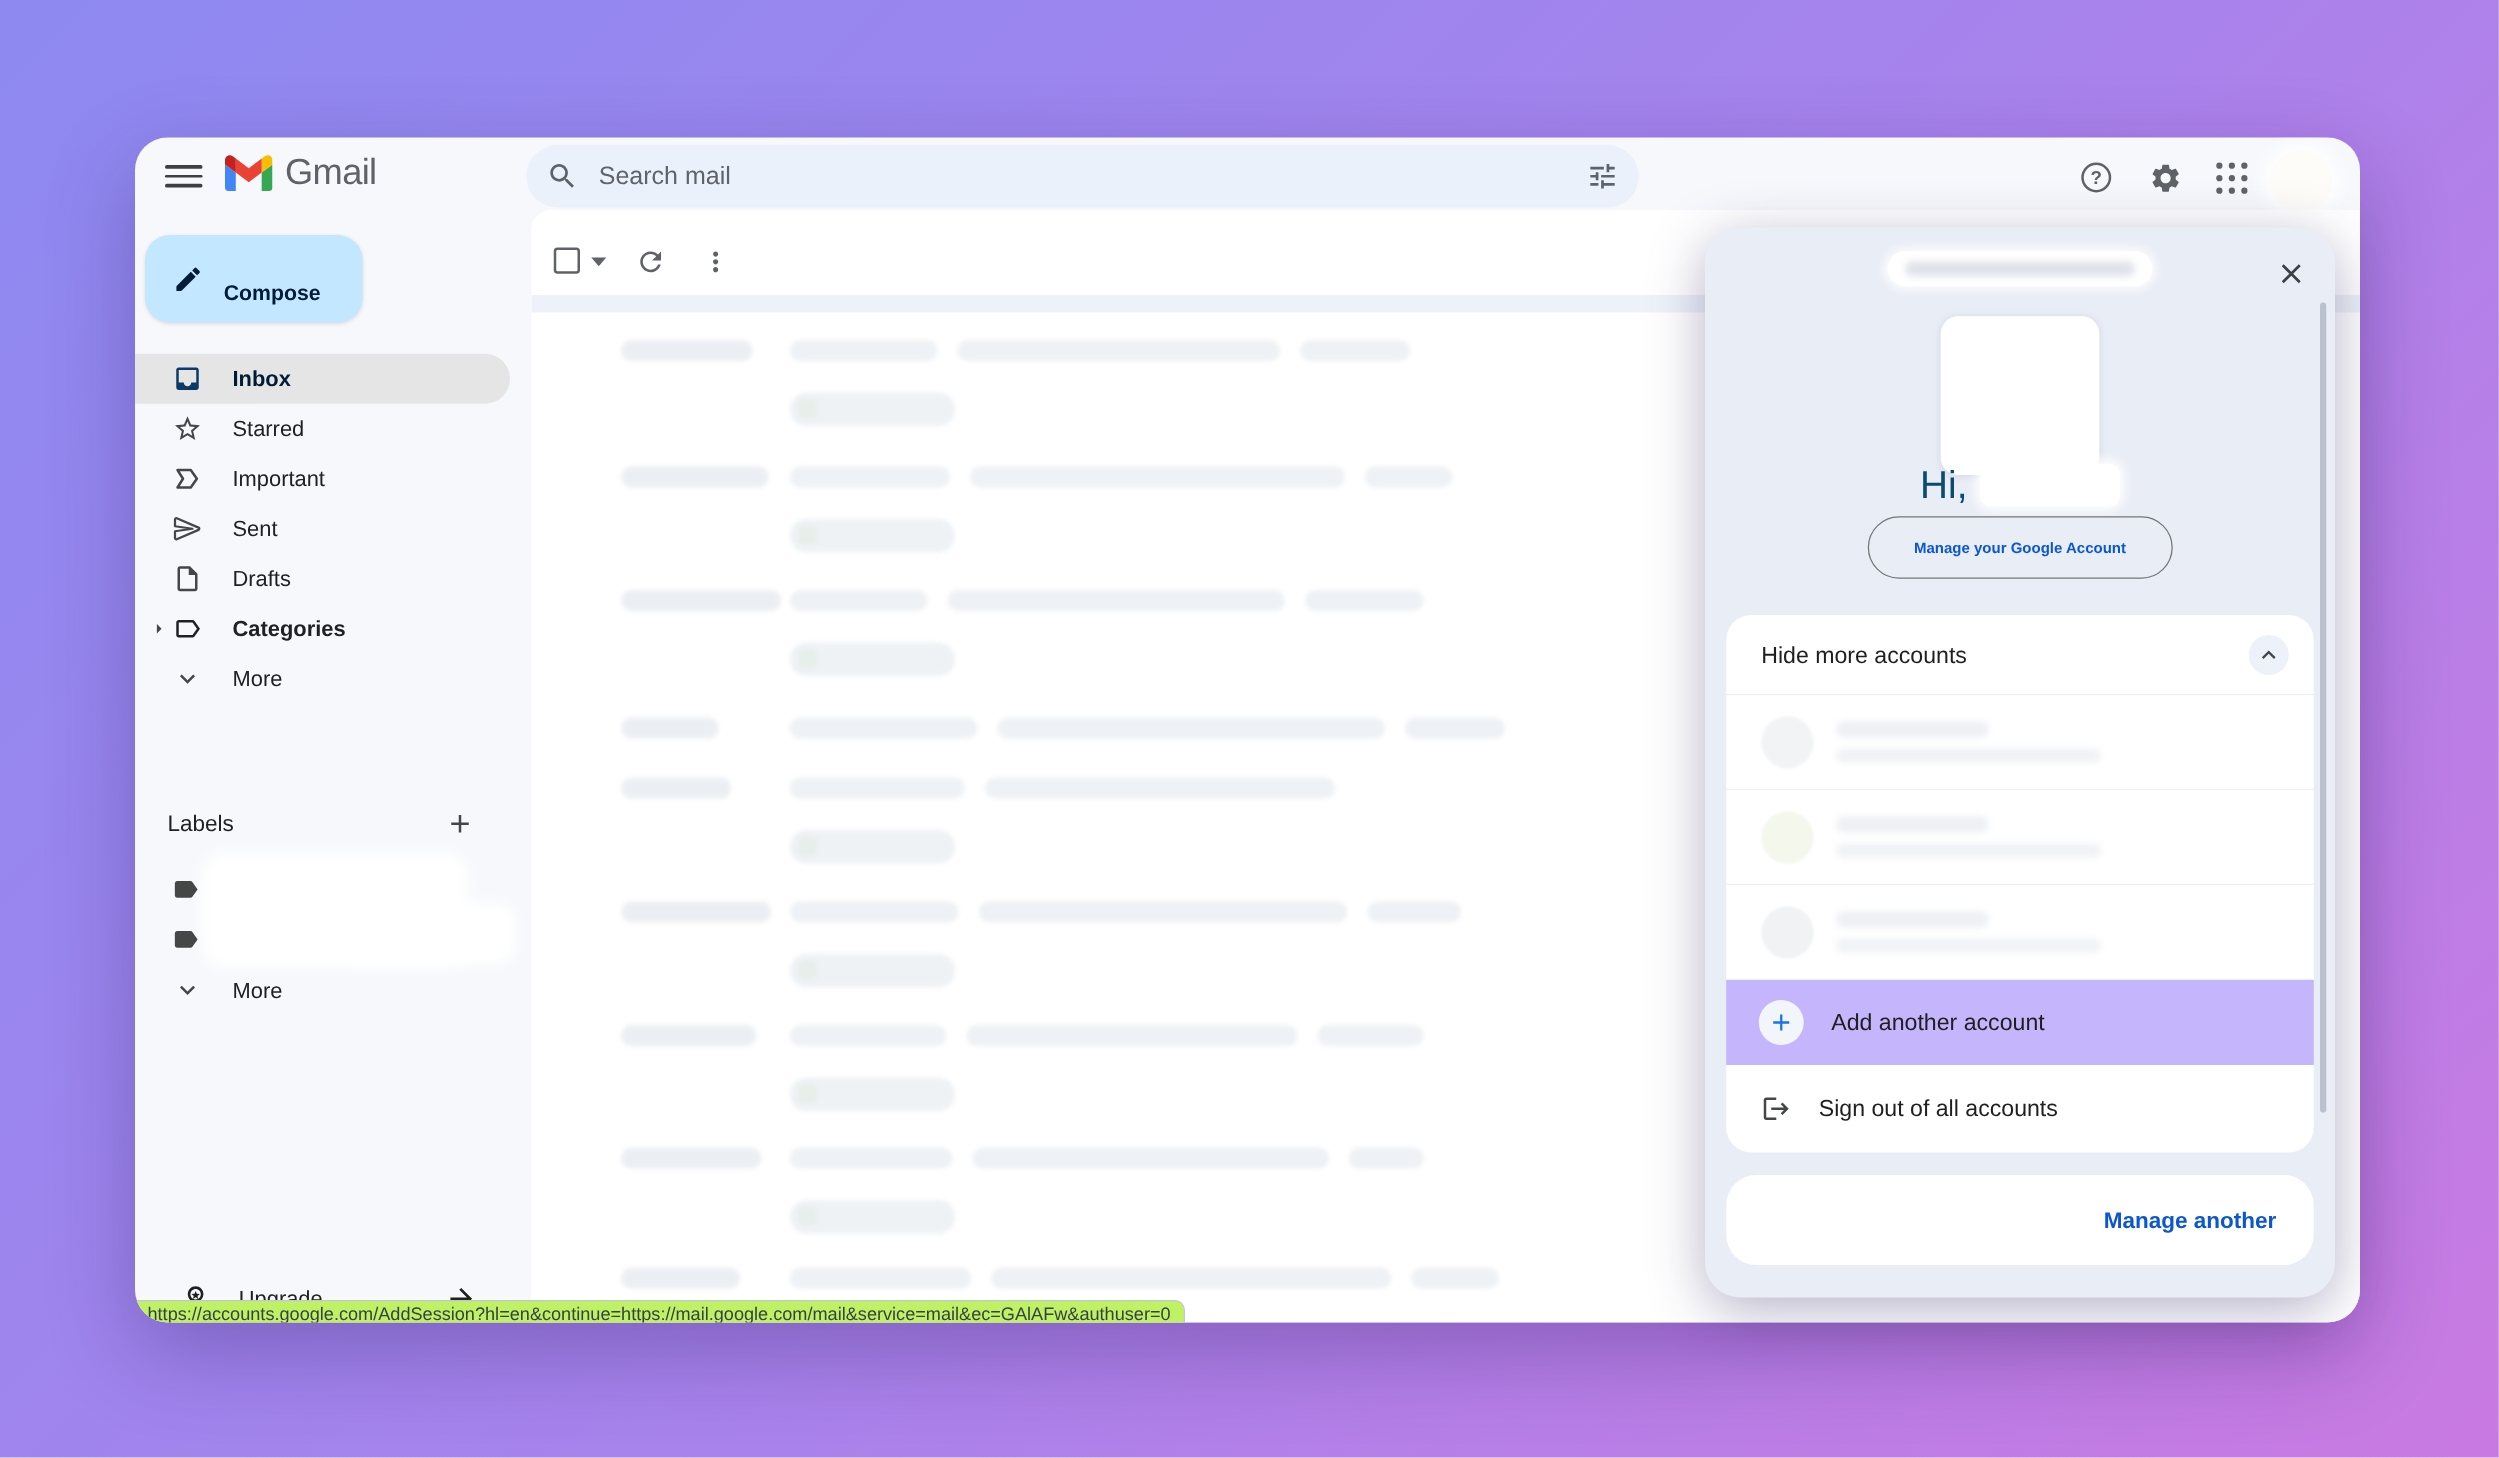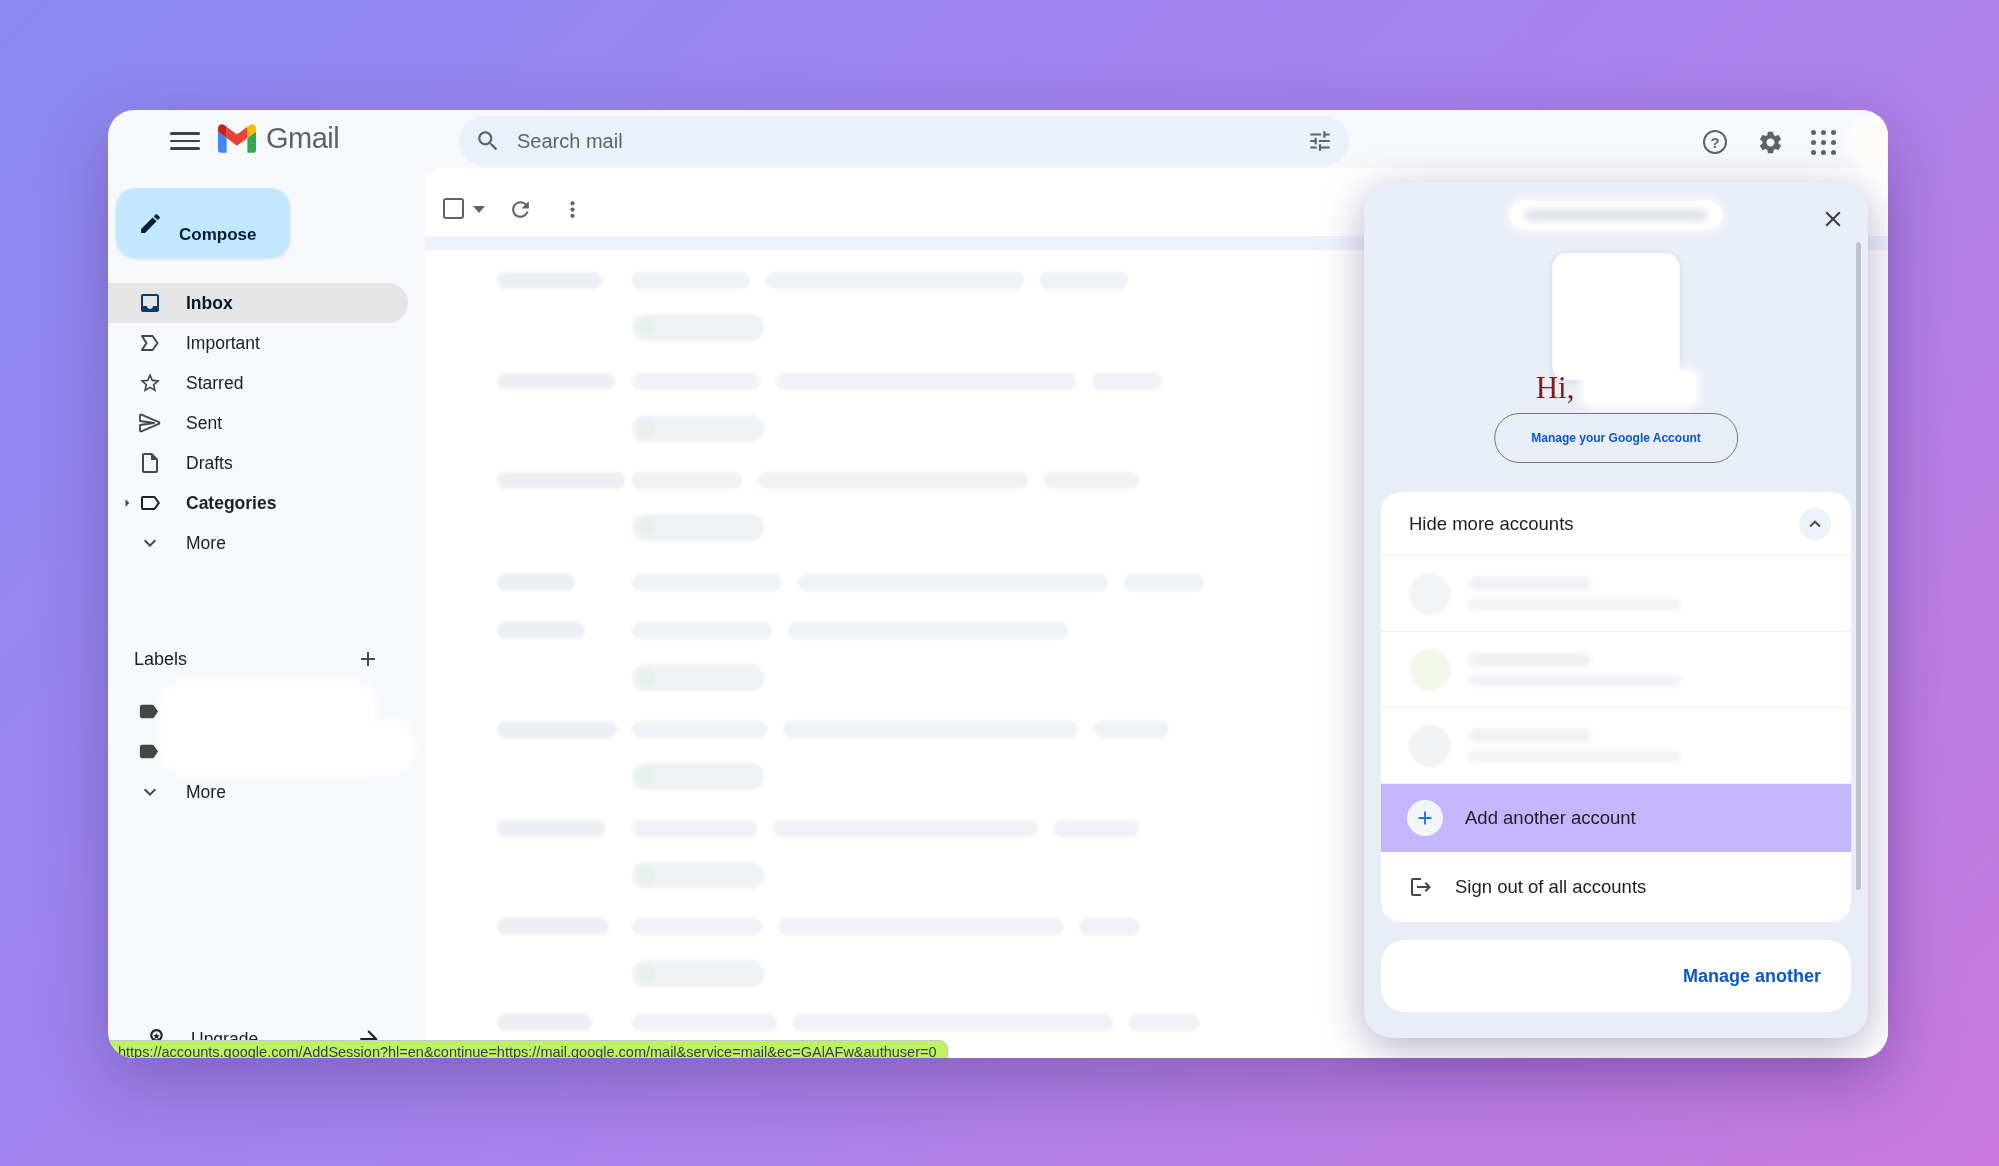--- a/index.html
+++ b/index.html
@@ -13,21 +13,21 @@
   svg { display:block; }
 
   
   .window {
     position:absolute; left:108px; top:110px; width:1780px; height:948px;
     background:#f6f8fc; border-radius:26px; overflow:hidden;
     box-shadow: 0 24px 70px rgba(40,20,90,.30);
   }
 
   
-  .gm-header { position:absolute; left:0; top:0; width:100%; height:62px;margin-left:38px; }
+  .gm-header { position:absolute; left:0; top:0; width:100%; height:62px; }
   .burger { position:absolute; left:24px; top:18px; width:30px; height:26px; display:flex; flex-direction:column; justify-content:center; gap:5px; cursor:pointer; }
   .burger span { display:block; height:2.6px; background:#3c4043; border-radius:2px; }
   .logo { position:absolute; left:72px; top:12px; display:flex; align-items:center; gap:10px; }
   .logo-text { font-size:29px; color:#5f6368; letter-spacing:-0.5px; }
   .searchbar {
     position:absolute; left:313px; top:6px; width:890px; height:50px;
     background:#eaf1fb; border-radius:25px; display:flex; align-items:center; padding:0 16px;
   }
   .searchbar .ph { flex:1; margin-left:16px; font-size:20px; color:#5f6368; }
   .hdr-icons { position:absolute; right:0; top:6px; height:50px; }
@@ -88,21 +88,21 @@
   .popup {
     position:absolute; left:1364px; top:182px; width:504px; height:856px;
     background:#e9edf6; border-radius:28px; z-index:10;
     box-shadow:0 10px 44px rgba(45,35,95,.35);
   }
   .email-pill { position:absolute; left:50%; transform:translateX(-50%); top:19px; width:212px; height:28px; background:#fff; border-radius:14px; box-shadow:0 0 8px 3px rgba(255,255,255,.8); overflow:hidden; }
   .email-pill i { position:absolute; left:14px; right:14px; top:8px; height:12px; background:#dfe2e9; border-radius:6px; filter:blur(3px); display:block; }
   .popup-close { position:absolute; right:20px; top:22px; width:30px; height:30px; display:flex; align-items:center; justify-content:center; cursor:pointer; }
   .big-avatar { position:absolute; left:50%; transform:translateX(-50%); top:71px; width:127px; height:127px; background:#fff; border-radius:14px; box-shadow:0 1px 6px rgba(120,130,160,.18); }
   .greet { position:absolute; left:0; top:188px; width:100%; display:flex; align-items:center; justify-content:center; gap:10px; }
-  .greet-hi { font-size:31px; color:#7f1d1d;font-family:Liberation Serif, serif; }
+  .greet-hi { font-size:31px; color:#0c4a6e; }
   .greet-name { width:112px; height:34px; background:#fff; border-radius:9px; box-shadow:0 0 8px 4px rgba(255,255,255,.85); }
   .manage-btn {
     position:absolute; left:50%; transform:translateX(-50%); top:231px; height:50px; padding:0 36px;
     border:1.4px solid #747775; border-radius:25px; background:transparent;
     display:flex; align-items:center; justify-content:center; cursor:pointer;
     font-size:12px; font-weight:bold; color:#0b57d0; white-space:nowrap;
   }
   .acct-card { position:absolute; left:17px; top:310px; width:470px; }
   .hide-row { height:64px; background:#fff; border-radius:20px 20px 0 0; display:flex; align-items:center; padding:0 20px 0 28px; cursor:pointer; border-bottom:1px solid #eceef3; }
   .hide-label { flex:1; font-size:18.5px; color:#1f1f1f; }
@@ -289,29 +289,29 @@
 
     <div class="nav">
       <div class="nav-row selected">
         <svg width="24" height="24" viewBox="0 0 24 24">
             <path fill="#0b3a67" d="M19 3H4.99C3.88 3 3 3.9 3 5v14c0 1.1.88 2 1.99 2H19c1.1 0 2-.9 2-2V5c0-1.1-.9-2-2-2zm0 12h-4c0 1.66-1.35 3-3 3s-3-1.34-3-3H4.99V5H19v10z"></path>
           </svg>
         <span>Inbox</span>
       </div>
       <div class="nav-row">
         <svg width="24" height="24" viewBox="0 0 24 24">
+            <path fill="#444746" d="M22 9.24l-7.19-.62L12 2 9.19 8.63 2 9.24l5.46 4.73L5.82 21 12 17.27 18.18 21l-1.63-7.03L22 9.24zM12 15.4l-3.76 2.27 1-4.28-3.32-2.88 4.38-.38L12 6.1l1.71 4.04 4.38.38-3.32 2.88 1 4.28L12 15.4z"></path>
+          </svg>
+        <span>Starred</span>
+      </div>
+      <div class="nav-row">
+        <svg width="24" height="24" viewBox="0 0 24 24">
             <polygon points="4,5 14.6,5 19.5,12 14.6,19 4,19 8.4,12" fill="none" stroke="#444746" stroke-width="2" stroke-linejoin="round"></polygon>
           </svg>
         <span>Important</span>
-      </div>
-      <div class="nav-row">
-        <svg width="24" height="24" viewBox="0 0 24 24">
-            <path fill="#444746" d="M22 9.24l-7.19-.62L12 2 9.19 8.63 2 9.24l5.46 4.73L5.82 21 12 17.27 18.18 21l-1.63-7.03L22 9.24zM12 15.4l-3.76 2.27 1-4.28-3.32-2.88 4.38-.38L12 6.1l1.71 4.04 4.38.38-3.32 2.88 1 4.28L12 15.4z"></path>
-          </svg>
-        <span>Starred</span>
       </div>
       <div class="nav-row">
         <svg width="24" height="24" viewBox="0 0 24 24">
             <path fill="none" stroke="#444746" stroke-width="1.8" stroke-linejoin="round" d="M3.4 20.4l17.45-7.48a1 1 0 0 0 0-1.84L3.4 3.6a.993.993 0 0 0-1.39.91L2 10l14 2L2 14l.01 5.49c0 .72.73 1.2 1.39.91z"></path>
           </svg>
         <span>Sent</span>
       </div>
       <div class="nav-row">
         <svg width="24" height="24" viewBox="0 0 24 24">
             <path fill="#444746" d="M14 2H6c-1.1 0-1.99.9-1.99 2L4 20c0 1.1.89 2 1.99 2H18c1.1 0 2-.9 2-2V8l-6-6zm4 18H6V4h7v5h5v11z"></path>

